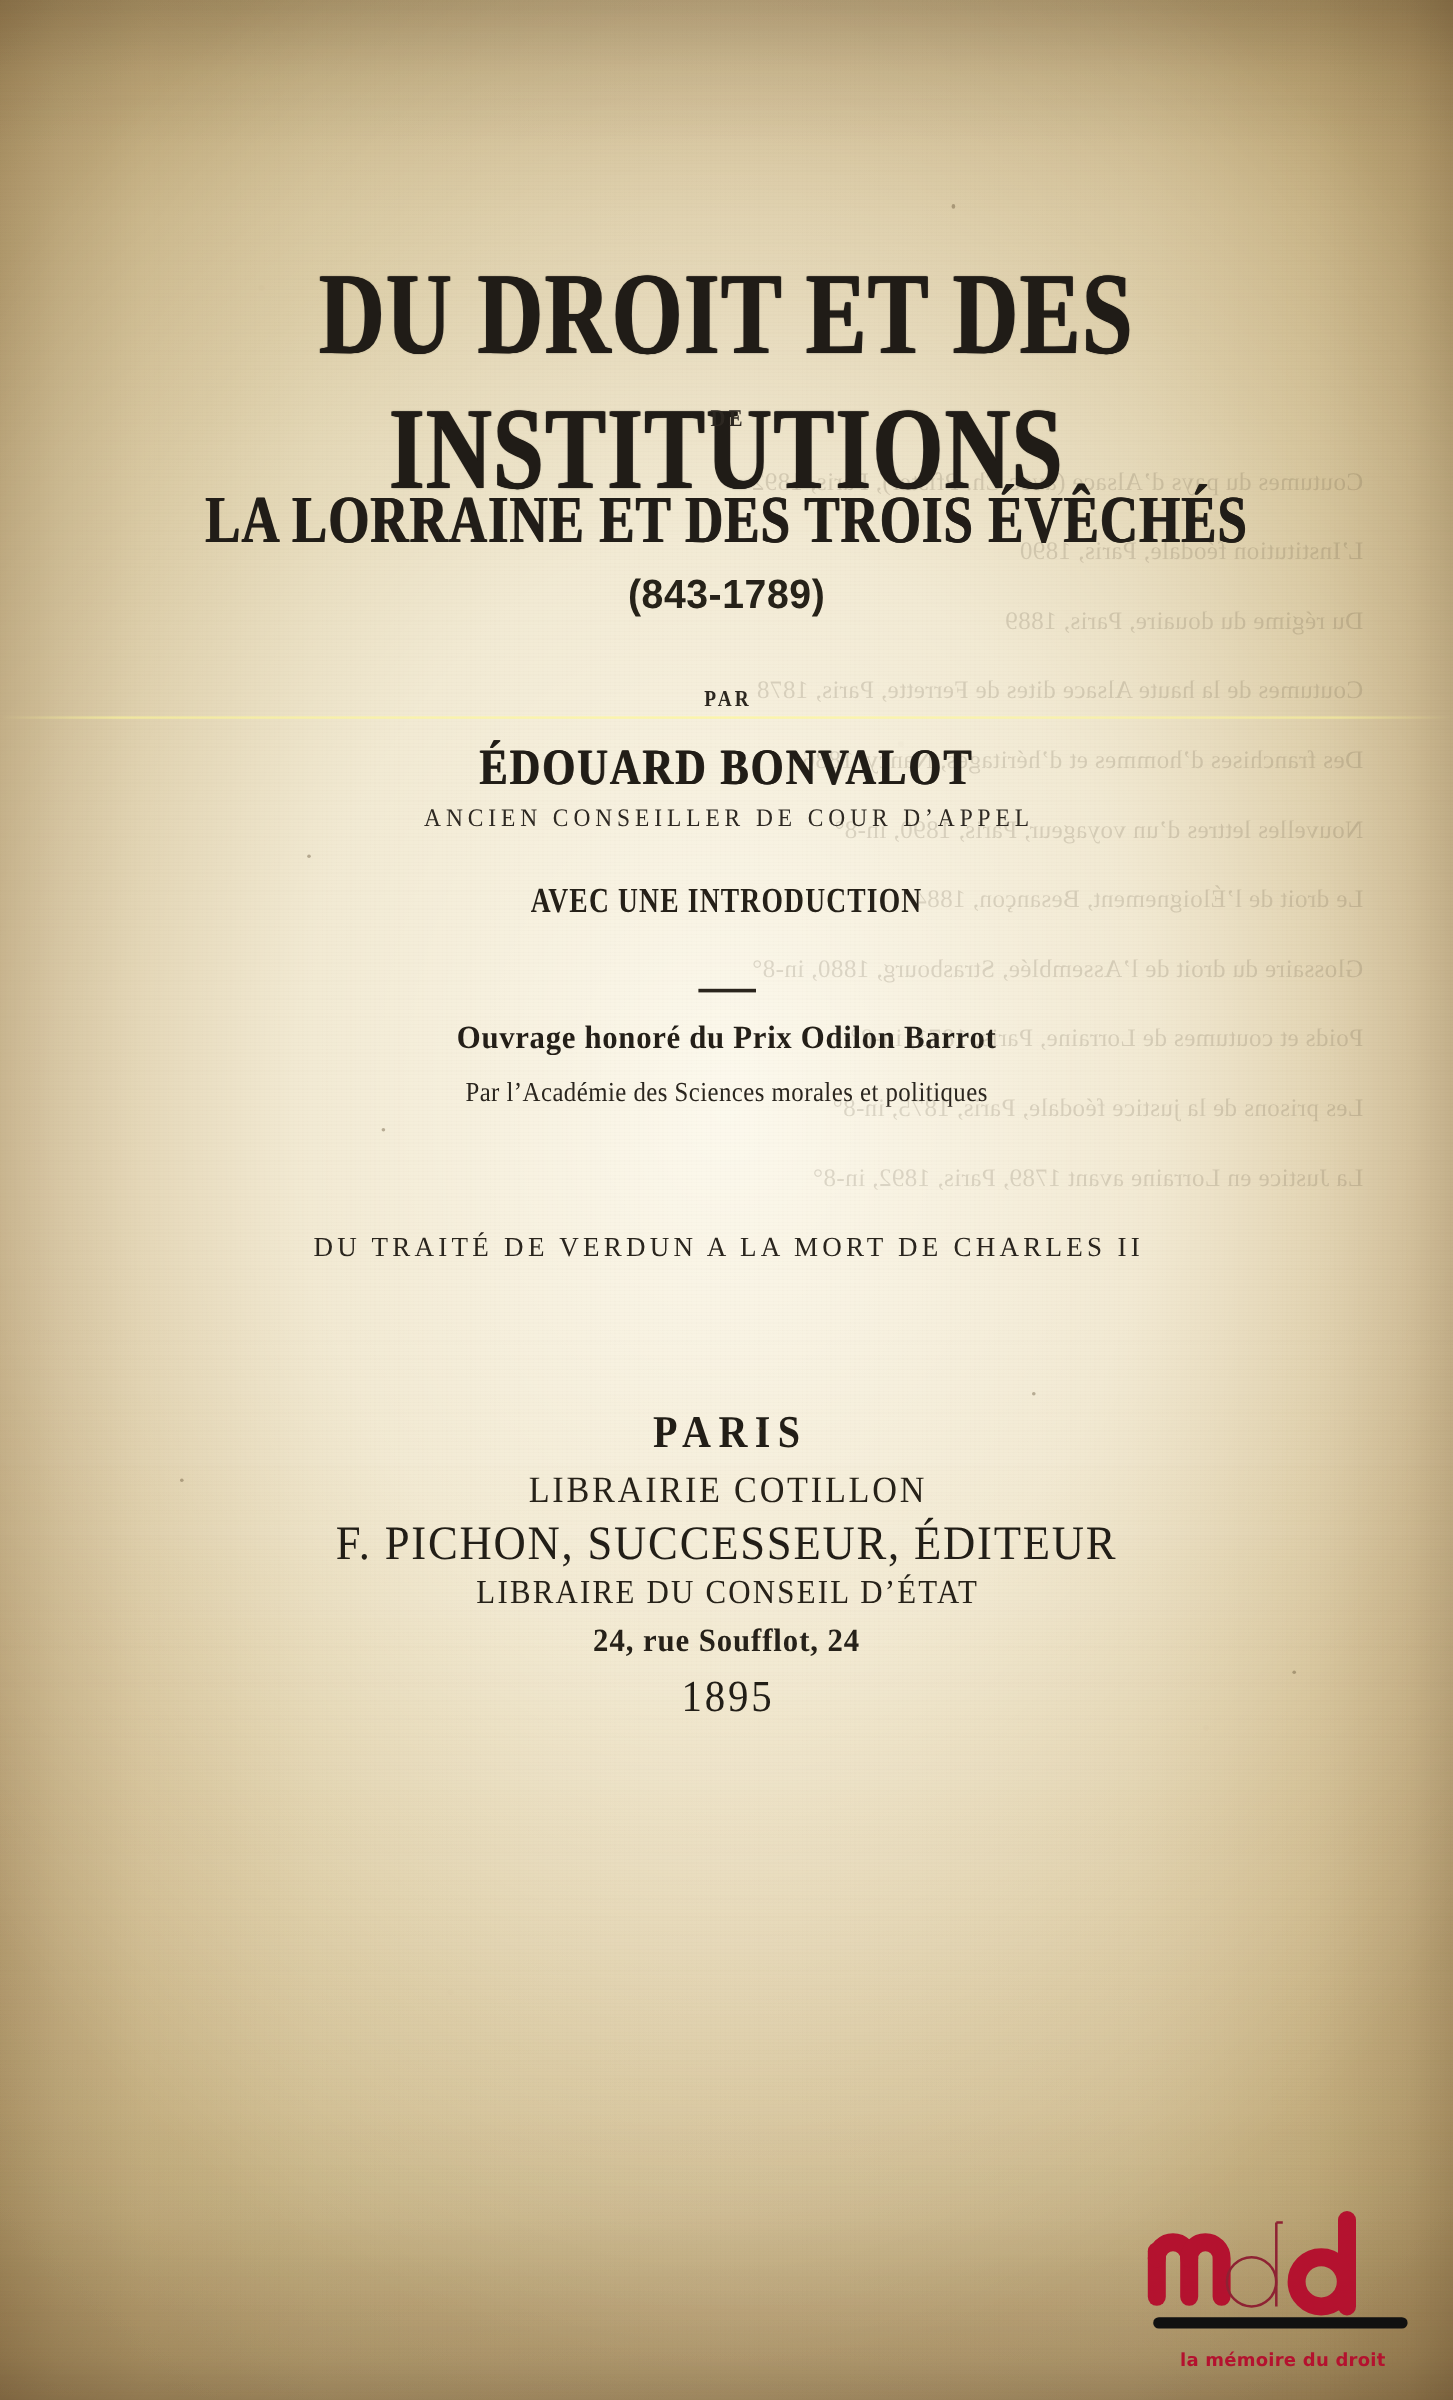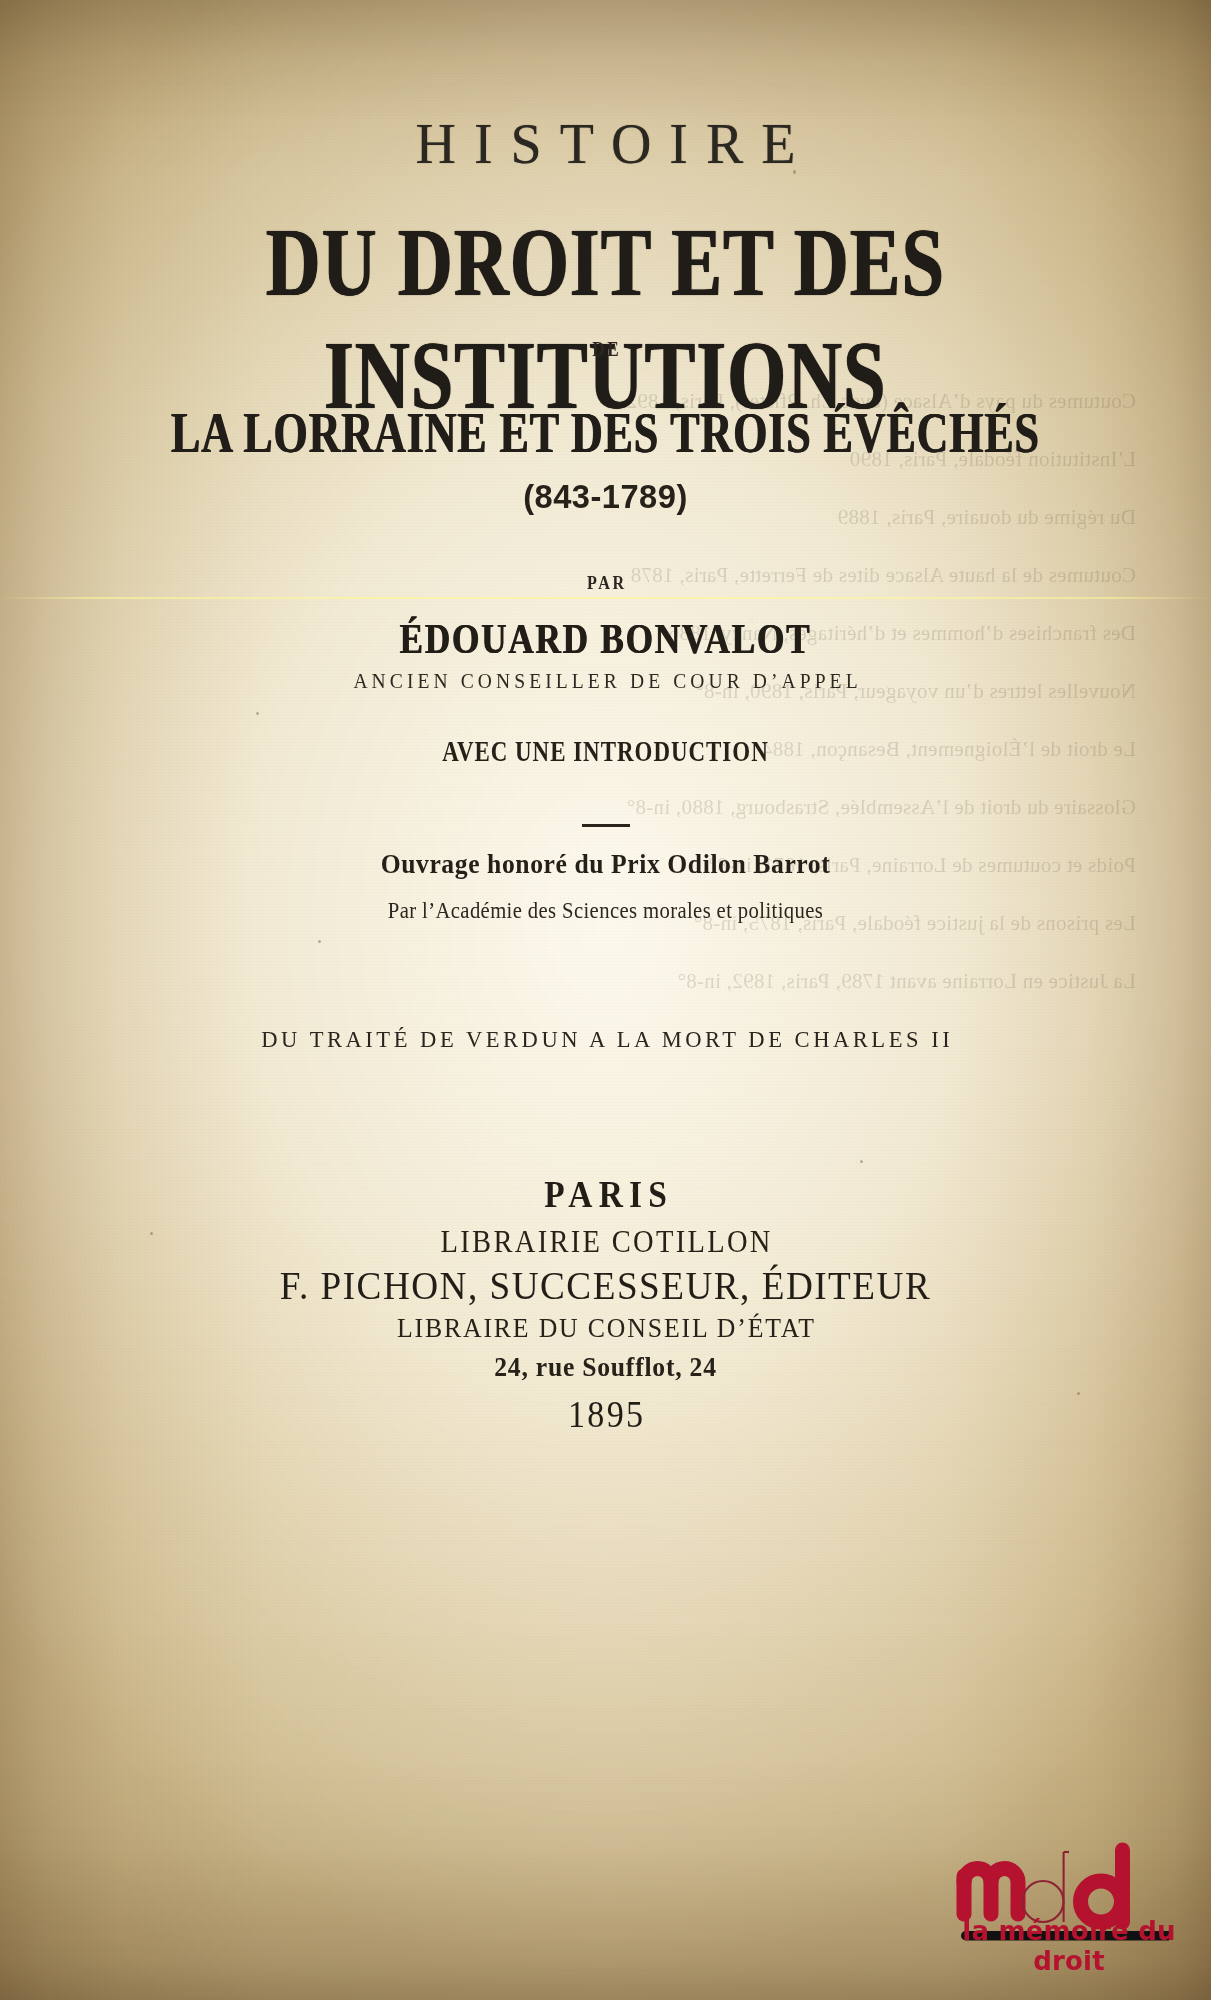--- a/index.html
+++ b/index.html
@@ -318,21 +318,21 @@
     width: 232px;
     height: 148px;
   }
   #logo svg { display: block; width: 100%; height: 100%; }
   .logo-tag {
     position: absolute;
     left: 4px; right: 0;
     bottom: 2px;
     text-align: center;
     font-family: "DejaVu Sans", "Liberation Sans", sans-serif;
-    font-size: 26px;
+    font-size: 15px;
     font-weight: 700;
     letter-spacing: .2px;
   }
 
   
   .speck { position: absolute; background: rgba(92,74,48,.40); border-radius: 50%; pointer-events: none; }
 </style>
 </head>
 <body>
 
@@ -347,21 +347,20 @@
     <div>Coutumes de la haute Alsace dites de Ferrette, Paris, 1878</div>
     <div>Des franchises d’hommes et d’héritages, Nancy, 1886</div>
     <div>Nouvelles lettres d’un voyageur, Paris, 1890, in-8°</div>
     <div>Le droit de l’Éloignement, Besançon, 1884</div>
     <div>Glossaire du droit de l’Assemblée, Strasbourg, 1880, in-8°</div>
     <div>Poids et coutumes de Lorraine, Paris, 1871, in-8°</div>
     <div>Les prisons de la justice féodale, Paris, 1875, in-8°</div>
     <div>La Justice en Lorraine avant 1789, Paris, 1892, in-8°</div>
   </div>
 
-  <div class="row t-histoire">HISTOIRE</div>
   <div class="row t-main">DU DROIT ET DES INSTITUTIONS</div>
   <div class="row t-de">DE</div>
   <div class="row t-sub1">LA LORRAINE ET DES TROIS ÉVÊCHÉS</div>
   <div class="row t-years">(843-1789)</div>
 
   <div class="row t-par">PAR</div>
   <div class="row t-author">ÉDOUARD BONVALOT</div>
   <div class="row t-role">ANCIEN CONSEILLER DE COUR D’APPEL</div>
 
   <div class="row t-introtitle">AVEC UNE INTRODUCTION</div>

